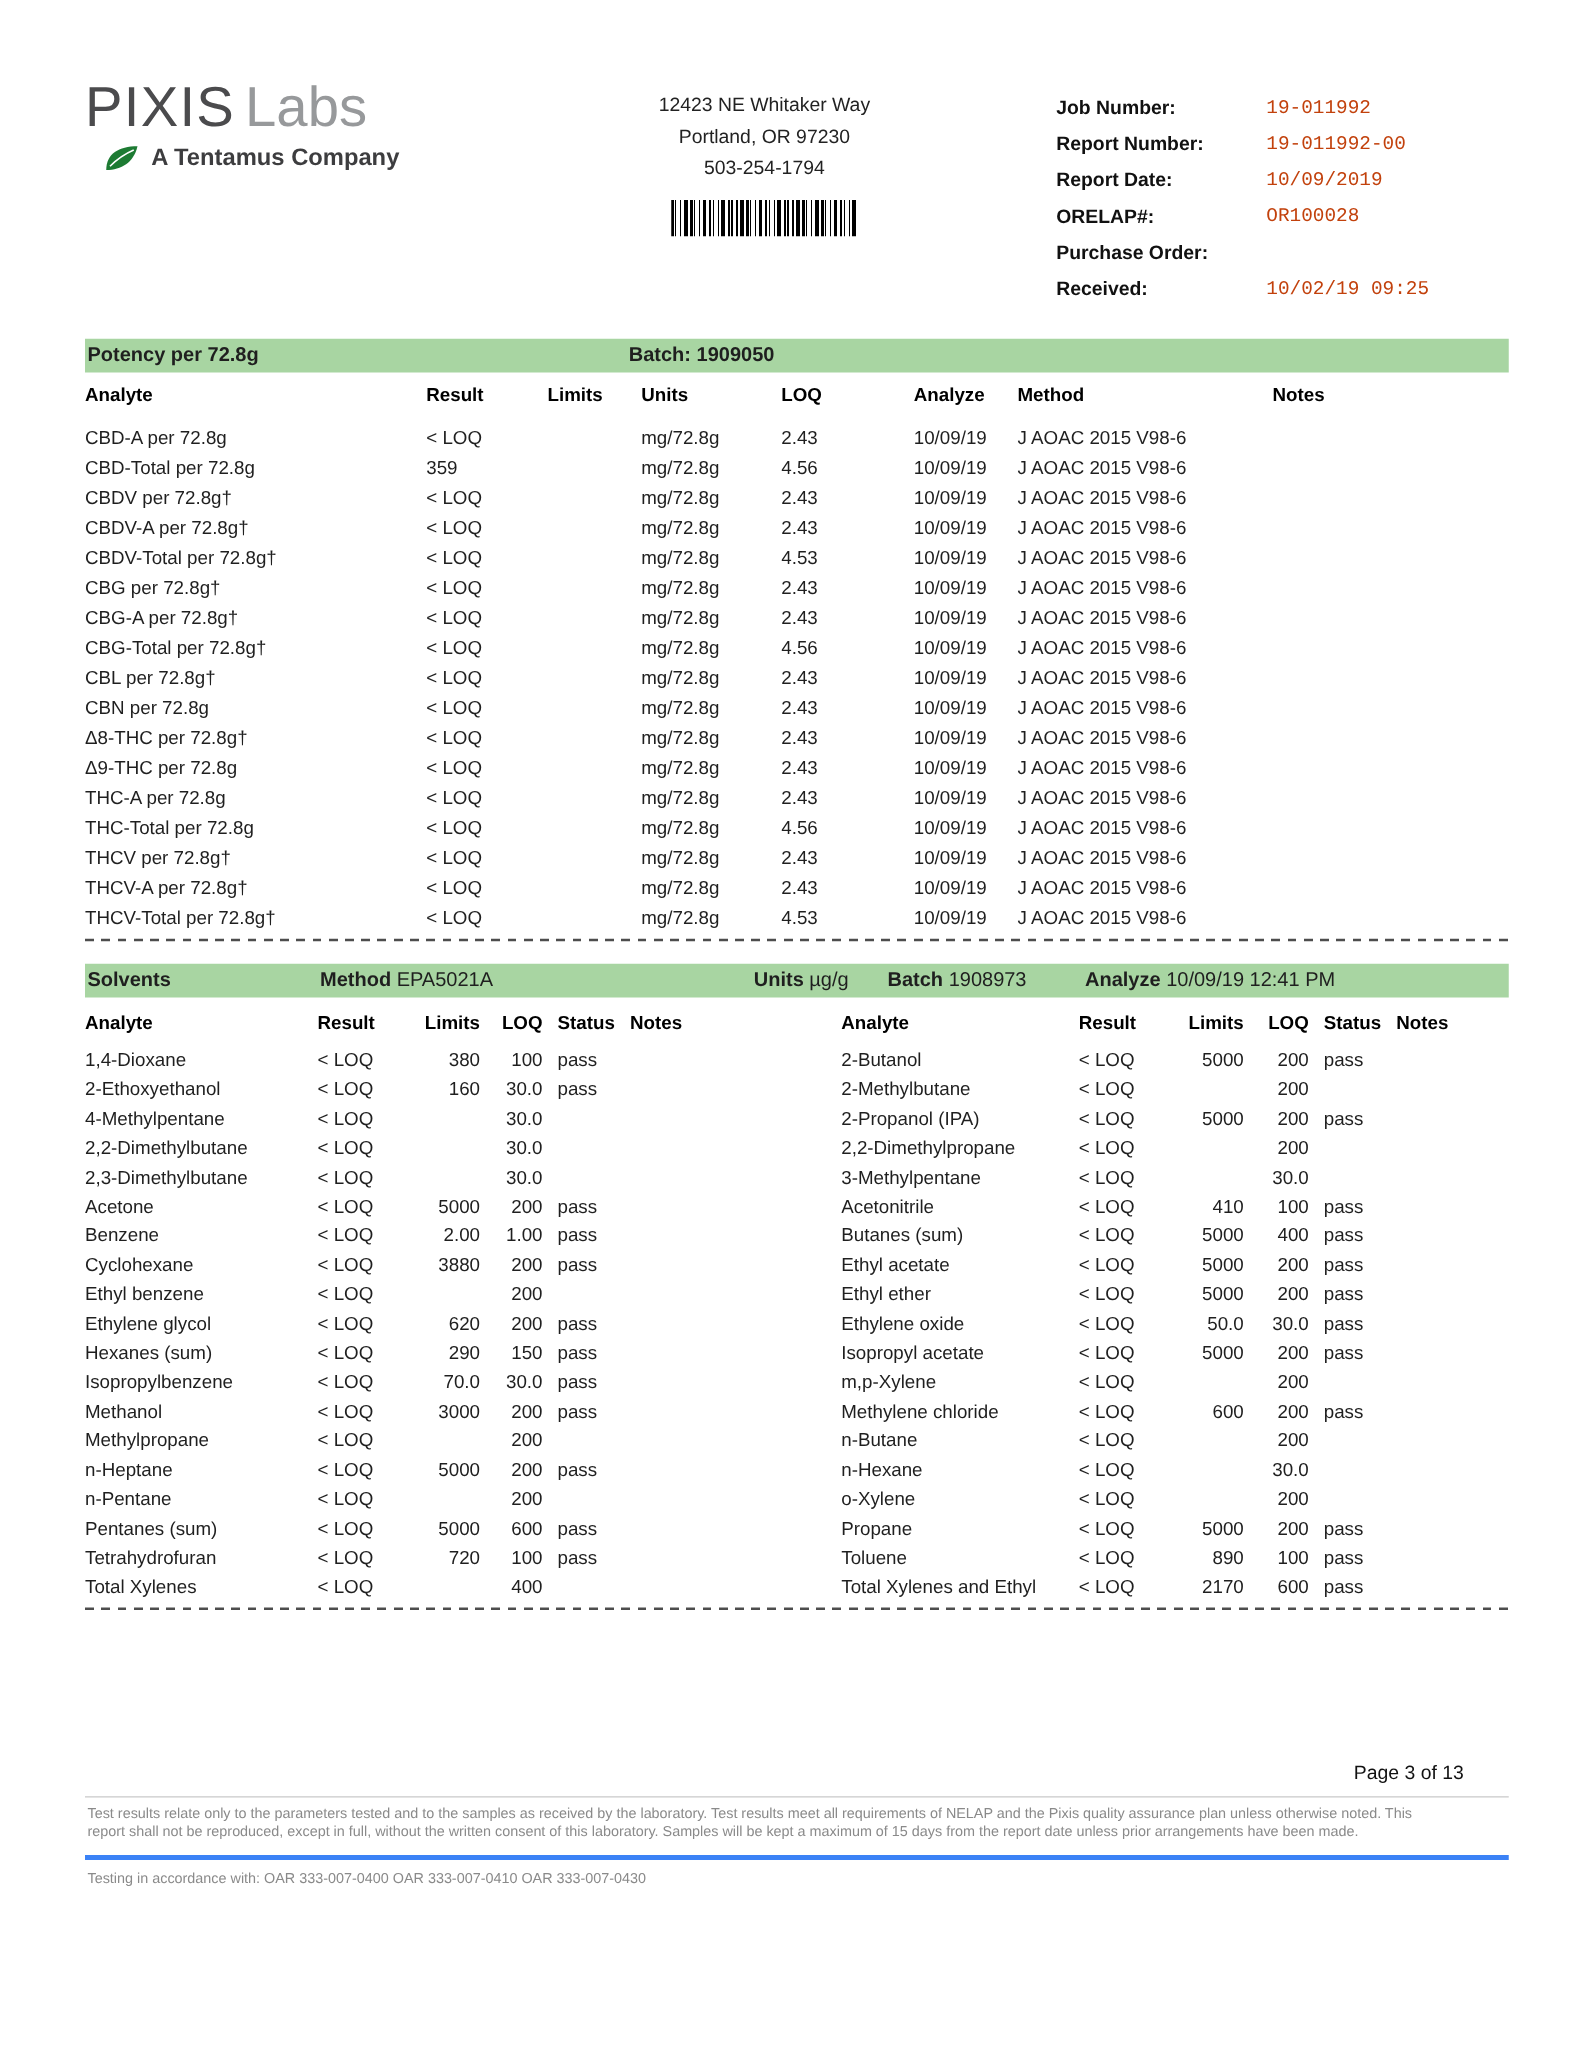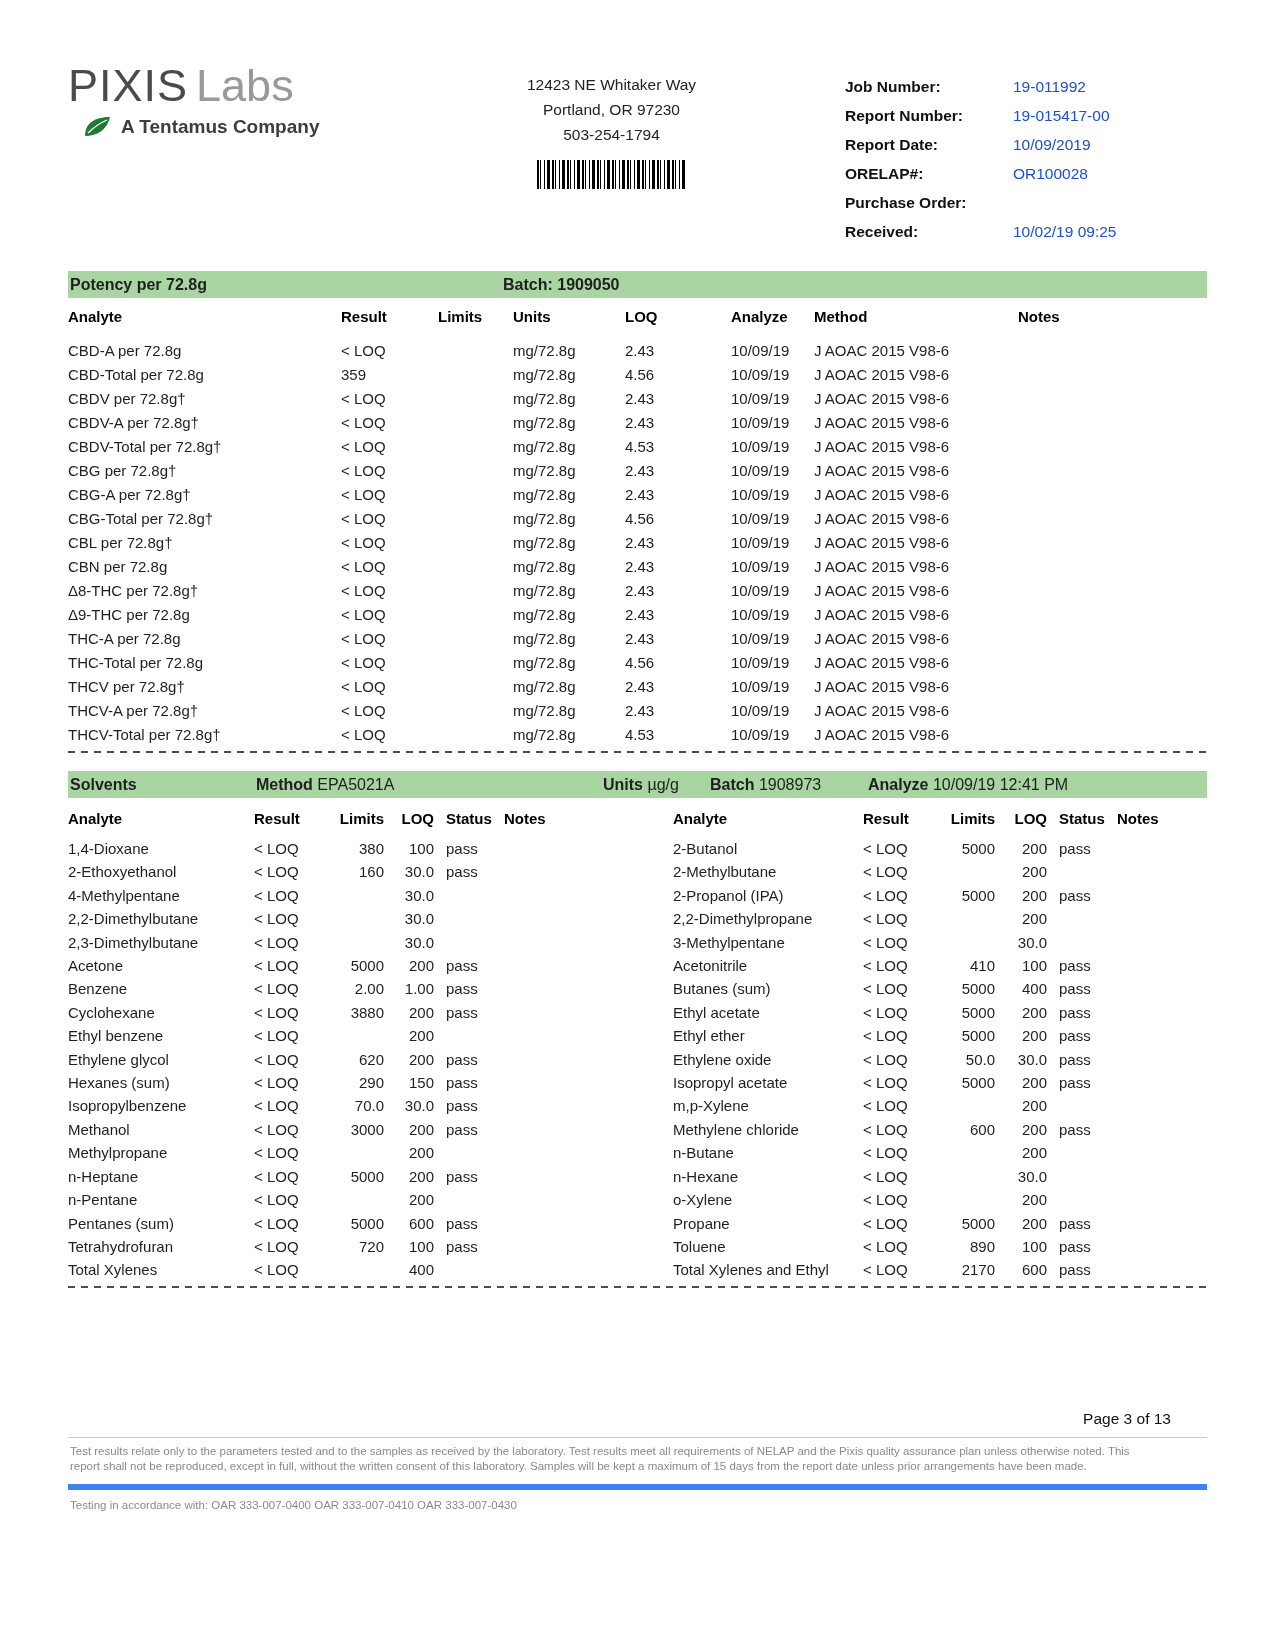--- a/index.html
+++ b/index.html
@@ -21,21 +21,21 @@
   .address-block { width:290px; text-align:center; font-size:15.5px; line-height:25px; padding-top:12px; color:#222; }
   .barcode {
     width:150px; height:29px; margin:13px auto 0;
     background:
       repeating-linear-gradient(90deg,#000 0 2px,transparent 2px 3px,#000 3px 4px,transparent 4px 7px,#000 7px 8px,transparent 8px 10px,#000 10px 13px,transparent 13px 15px);
     background-color:#fff;
   }
   .jobinfo { width:362px; padding-top:12px; }
   .job-row { display:grid; grid-template-columns:168px 1fr; line-height:29px; font-size:15.5px; }
   .job-label { font-weight:bold; color:#111; }
-  .job-value { color:#1d4ed8; }
+  .job-value { color:#c2410c;font-family:Liberation Mono, monospace; }
 
   
   .section-bar {
     position:relative; height:27px; line-height:27px;
     background:var(--bar-green, #a8d5a2);
     font-size:16px; margin:0 68px;
   }
   .bar-item { position:absolute; top:0; white-space:nowrap; }
   .b { font-weight:bold; }
 
@@ -58,21 +58,21 @@
   .stable th:nth-child(3), .stable td:nth-child(3),
   .stable th:nth-child(4), .stable td:nth-child(4) { text-align:right; padding-right:12px; }
   .stable.left  { width:490px; }
   .stable.right { width:534px; }
 
   
   .footer { position:absolute; left:68px; right:68px; top:1386px;margin-top:24px; }
   .page-num { text-align:right; padding-right:36px; font-size:15.5px; color:#111; }
   .disclaimer { margin-top:9px; border-top:1px solid #c9c9c9; padding:6px 70px 10px 2px;
     font-size:11.5px; line-height:15px; color:#8a8a8a; }
-  .accordance { border-top:6px solid #3b82f6; padding:9px 0 0 2px; font-size:11.5px; color:#8a8a8a; }
+  .accordance { border-top:4px solid #3b82f6; padding:9px 0 0 2px; font-size:11.5px; color:#8a8a8a; }
 </style>
 </head>
 <body>
 
 <div class="page">
 
   <div class="header">
     <div class="logo-block">
       <div class="logo-text">
         <span class="brand-p">PIXIS</span><span class="brand-l">Labs</span>
@@ -93,21 +93,21 @@
       <div class="barcode"></div>
     </div>
 
     <div class="jobinfo">
       <div class="job-row">
         <span class="job-label">Job Number:</span>
         <span class="job-value">19-011992</span>
       </div>
       <div class="job-row">
         <span class="job-label">Report Number:</span>
-        <span class="job-value">19-015417-00</span>
+        <span class="job-value">19-011992-00</span>
       </div>
       <div class="job-row">
         <span class="job-label">Report Date:</span>
         <span class="job-value">10/09/2019</span>
       </div>
       <div class="job-row">
         <span class="job-label">ORELAP#:</span>
         <span class="job-value">OR100028</span>
       </div>
       <div class="job-row">

